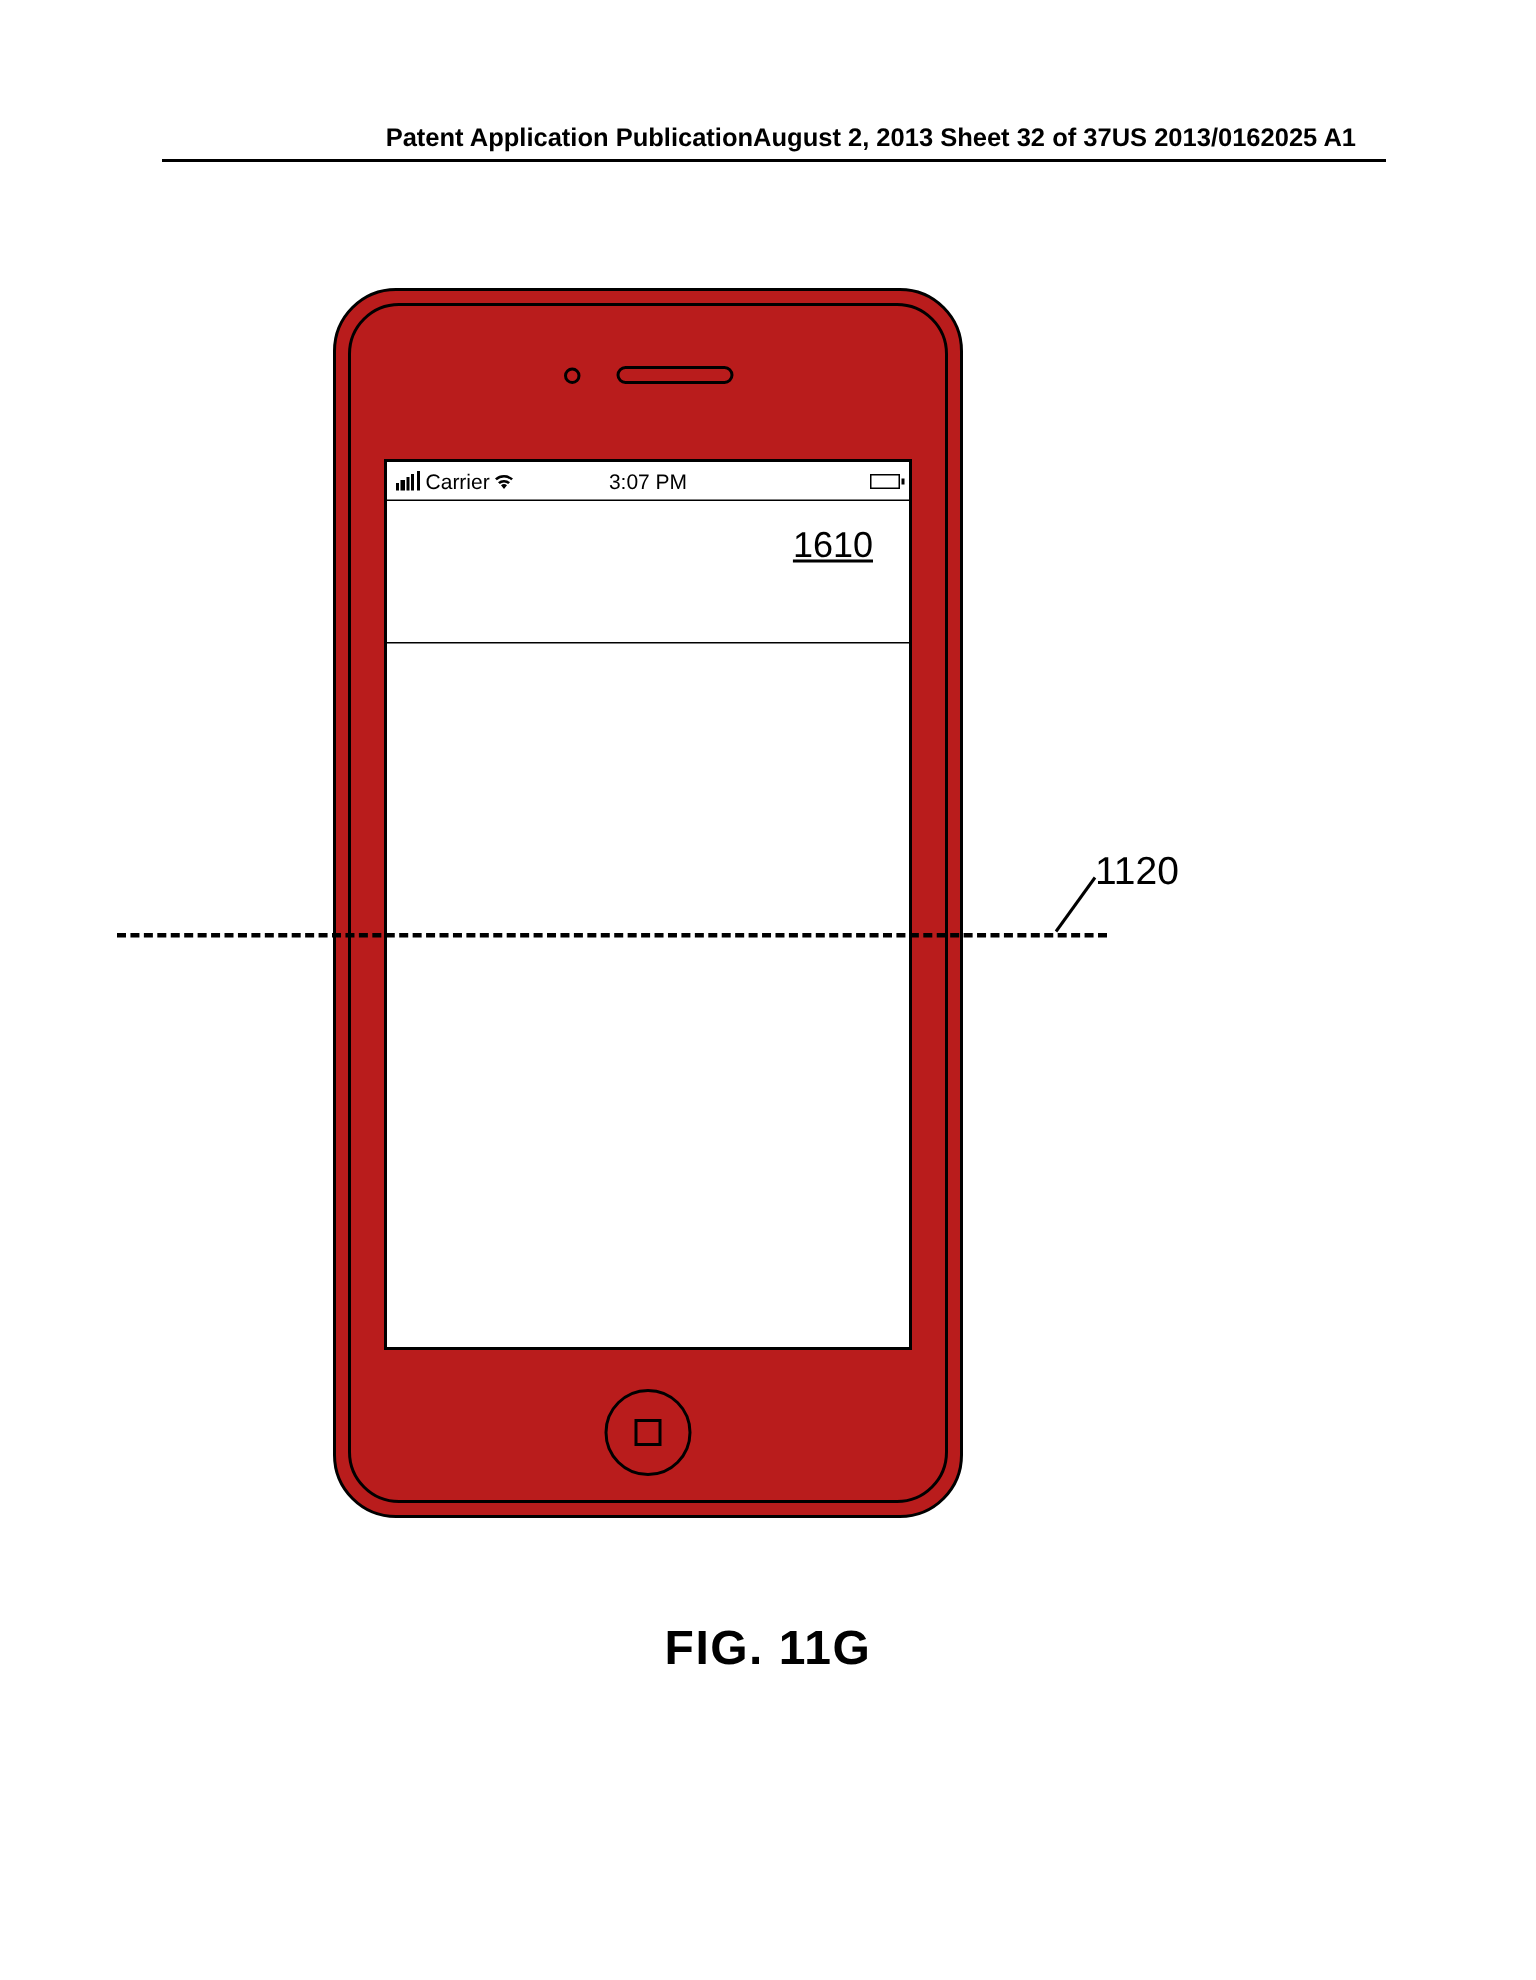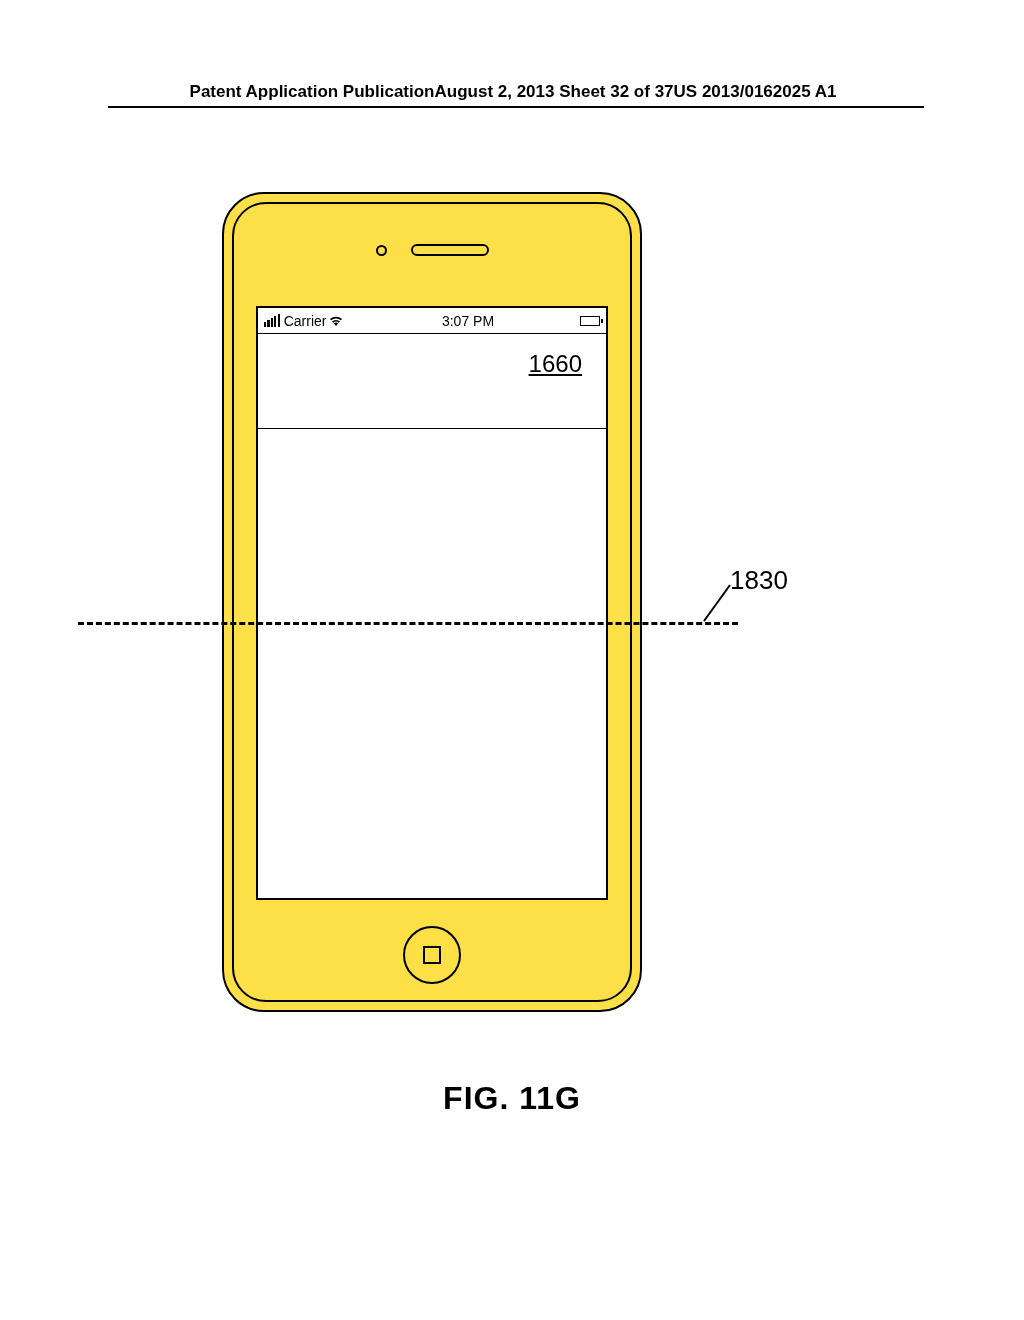--- a/index.html
+++ b/index.html
@@ -10,41 +10,41 @@
     font-family: Arial, Helvetica, sans-serif;
     position: relative;
   }
   .header {
     position: absolute;
     top: 82px;
     left: 0;
     width: 1024px;
     padding: 0 120px 0 122px;
     display: flex;
-    justify-content: center;
+    justify-content: flex-end;
     font-size: 17px;
     font-weight: bold;
   }
   .header-rule {
     position: absolute;
     top: 106px;
     left: 108px;
     width: 816px;
     height: 2px;
     background: #000;
   }
   .phone-outer {
     position: absolute;
     left: 222px;
     top: 192px;
     width: 420px;
     height: 820px;
     border: 2.5px solid #000;
     border-radius: 42px;
-    background: #fde047;
+    background: #b91c1c;
   }
   .phone-inner {
     position: absolute;
     left: 8px; right: 8px; top: 8px; bottom: 8px;
     border: 2px solid #000;
     border-radius: 34px;
   }
   .top-hw {
     position: absolute;
     top: 40px;
@@ -72,21 +72,21 @@
     display: flex; align-items: center;
     padding: 0 6px;
     font-size: 14px;
     position: relative;
   }
   .sb-left { display: flex; align-items: center; gap: 3px; }
   .sig { display: flex; align-items: flex-end; gap: 1.2px; margin-right: 1px;}
   .bar { width: 2.2px; background: #000; }
   .b1{height:5px}.b2{height:7px}.b3{height:9px}.b4{height:11px}.b5{height:13px}
   .wifi svg { display:block; }
-  .sb-center { position: absolute; left: 50%; transform: translateX(-50%); font-weight: 500; margin-left: 36px;}
+  .sb-center { position: absolute; left: 50%; transform: translateX(-50%); font-weight: 500;}
   .sb-right { margin-left: auto; }
   .batt { width: 20px; height: 10px; border: 1.5px solid #000; position: relative; }
   .batt::after { content:""; position:absolute; right:-4px; top:2px; width:2.5px; height:4px; background:#000; }
   .row {
     border-bottom: 1.5px solid #000;
     position: relative;
   }
   .r1{height:95px}.r2{height:165px}.r3{height:170px}.r4{height:130px}
   .ref {
     position: absolute;
@@ -167,32 +167,32 @@
               </svg>
           </span>
         </div>
         <div class="sb-center">3:07 PM</div>
         <div class="sb-right">
           <div class="batt"></div>
         </div>
       </div>
 
       <div class="row r1">
-        <span class="ref">1660</span>
+        <span class="ref">1610</span>
       </div>
     </div>
 
     <div class="home">
       <div class="home-sq"></div>
     </div>
   </div>
 </div>
 
 <div class="dashline"></div>
 
 <div class="lead-1120">
   <svg width="60" height="60" viewBox="0 0 60 60" style="overflow:visible">
     <line x1="30" y1="8" x2="4" y2="44" stroke="#000" stroke-width="2"></line>
   </svg>
-  <span class="lbl">1830</span>
+  <span class="lbl">1120</span>
 </div>
 
 <div class="figlabel">FIG. 11G</div>
 
 </body></html>

